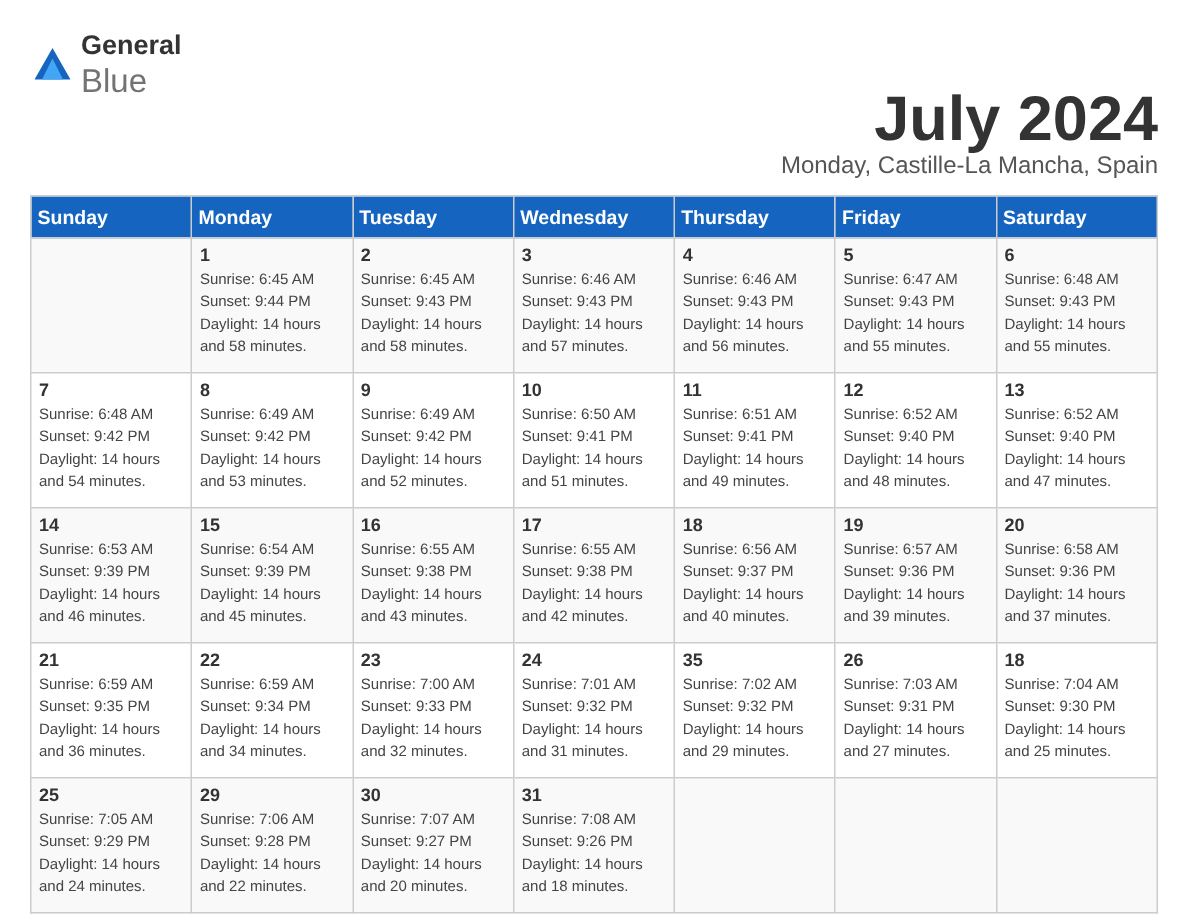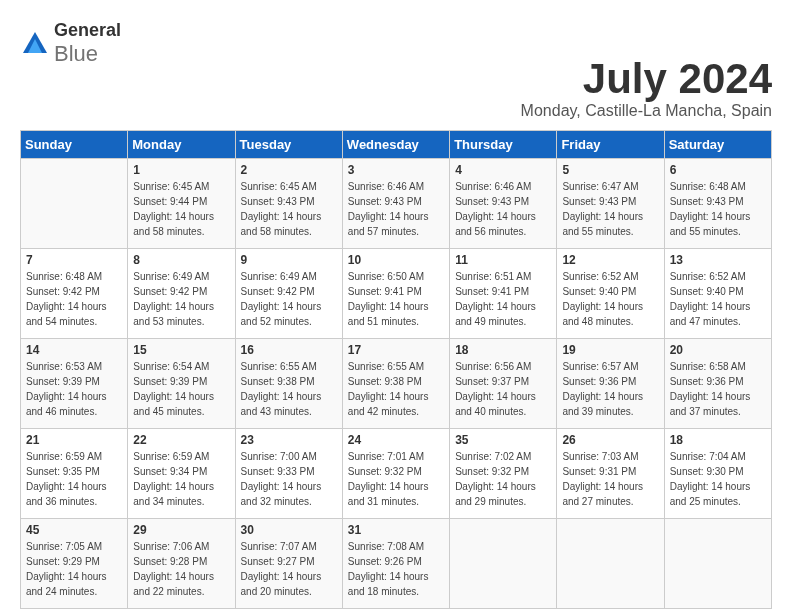--- a/index.html
+++ b/index.html
@@ -229,21 +229,21 @@
           <span class="day-number">26</span>
           <div class="day-info">Sunrise: 7:03 AM<br>Sunset: 9:31 PM<br>Daylight: 14 hours and 27 minutes.</div>
         </td>
         <td>
           <span class="day-number">18</span>
           <div class="day-info">Sunrise: 7:04 AM<br>Sunset: 9:30 PM<br>Daylight: 14 hours and 25 minutes.</div>
         </td>
       </tr>
       <tr>
         <td>
-          <span class="day-number">45</span>
+          <span class="day-number">25</span>
           <div class="day-info">Sunrise: 7:05 AM<br>Sunset: 9:29 PM<br>Daylight: 14 hours and 24 minutes.</div>
         </td>
         <td>
           <span class="day-number">29</span>
           <div class="day-info">Sunrise: 7:06 AM<br>Sunset: 9:28 PM<br>Daylight: 14 hours and 22 minutes.</div>
         </td>
         <td>
           <span class="day-number">30</span>
           <div class="day-info">Sunrise: 7:07 AM<br>Sunset: 9:27 PM<br>Daylight: 14 hours and 20 minutes.</div>
         </td>

